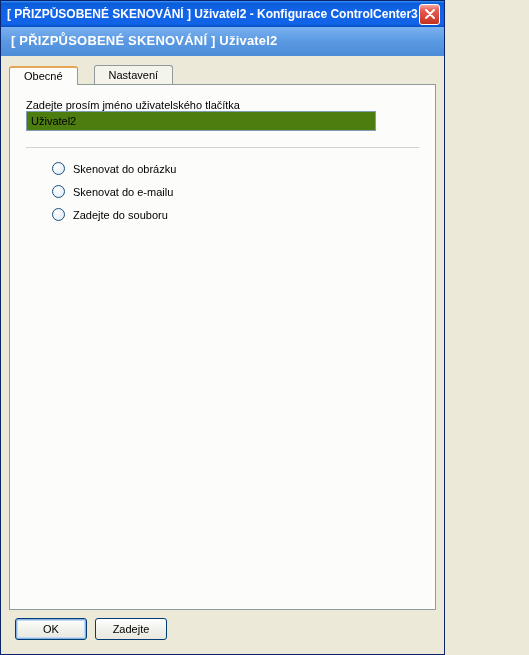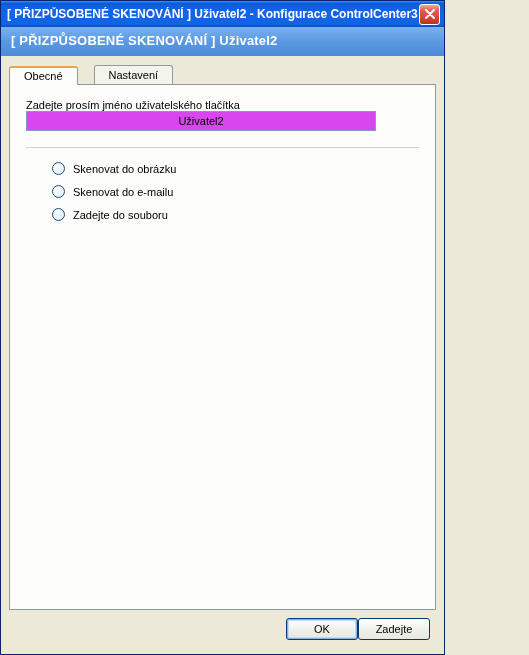--- a/index.html
+++ b/index.html
@@ -95,22 +95,21 @@
     .field-label {
       color: #000;
     }
     .text-input {
       width: 350px;
       height: 20px;
       border: 1px solid #7f9db9;
       padding: 2px 4px;
       font-family: Tahoma, Arial, sans-serif;
       font-size: 11px;
-      background: #d946ef;
-      text-align: center;
+      background: #4d7c0f;
     }
     .hr {
       border: none;
       border-top: 1px solid #d6d3ce;
       margin: 16px 0 14px 0;
     }
     .section-title {
       margin-bottom: 14px;
     }
     .radio-group {
@@ -137,22 +136,21 @@
     }
     .radio-dot.selected::after {
       content: "";
       width: 5px;
       height: 5px;
       border-radius: 50%;
       background: radial-gradient(circle at 35% 35%, #7ef07e 0%, #1ea61e 70%, #0c7a0c 100%);
     }
     .button-bar {
       display: flex;
-      justify-content: flex-end;
-      gap: 0;
+      gap: 8px;
       padding: 8px 6px 6px 6px;
     }
     .btn {
       min-width: 72px;
       height: 22px;
       border: 1px solid #003c74;
       border-radius: 3px;
       background: linear-gradient(to bottom, #fff 0%, #f2f2ee 45%, #e8e8df 100%);
       font-family: Tahoma, Arial, sans-serif;
       font-size: 11px;

